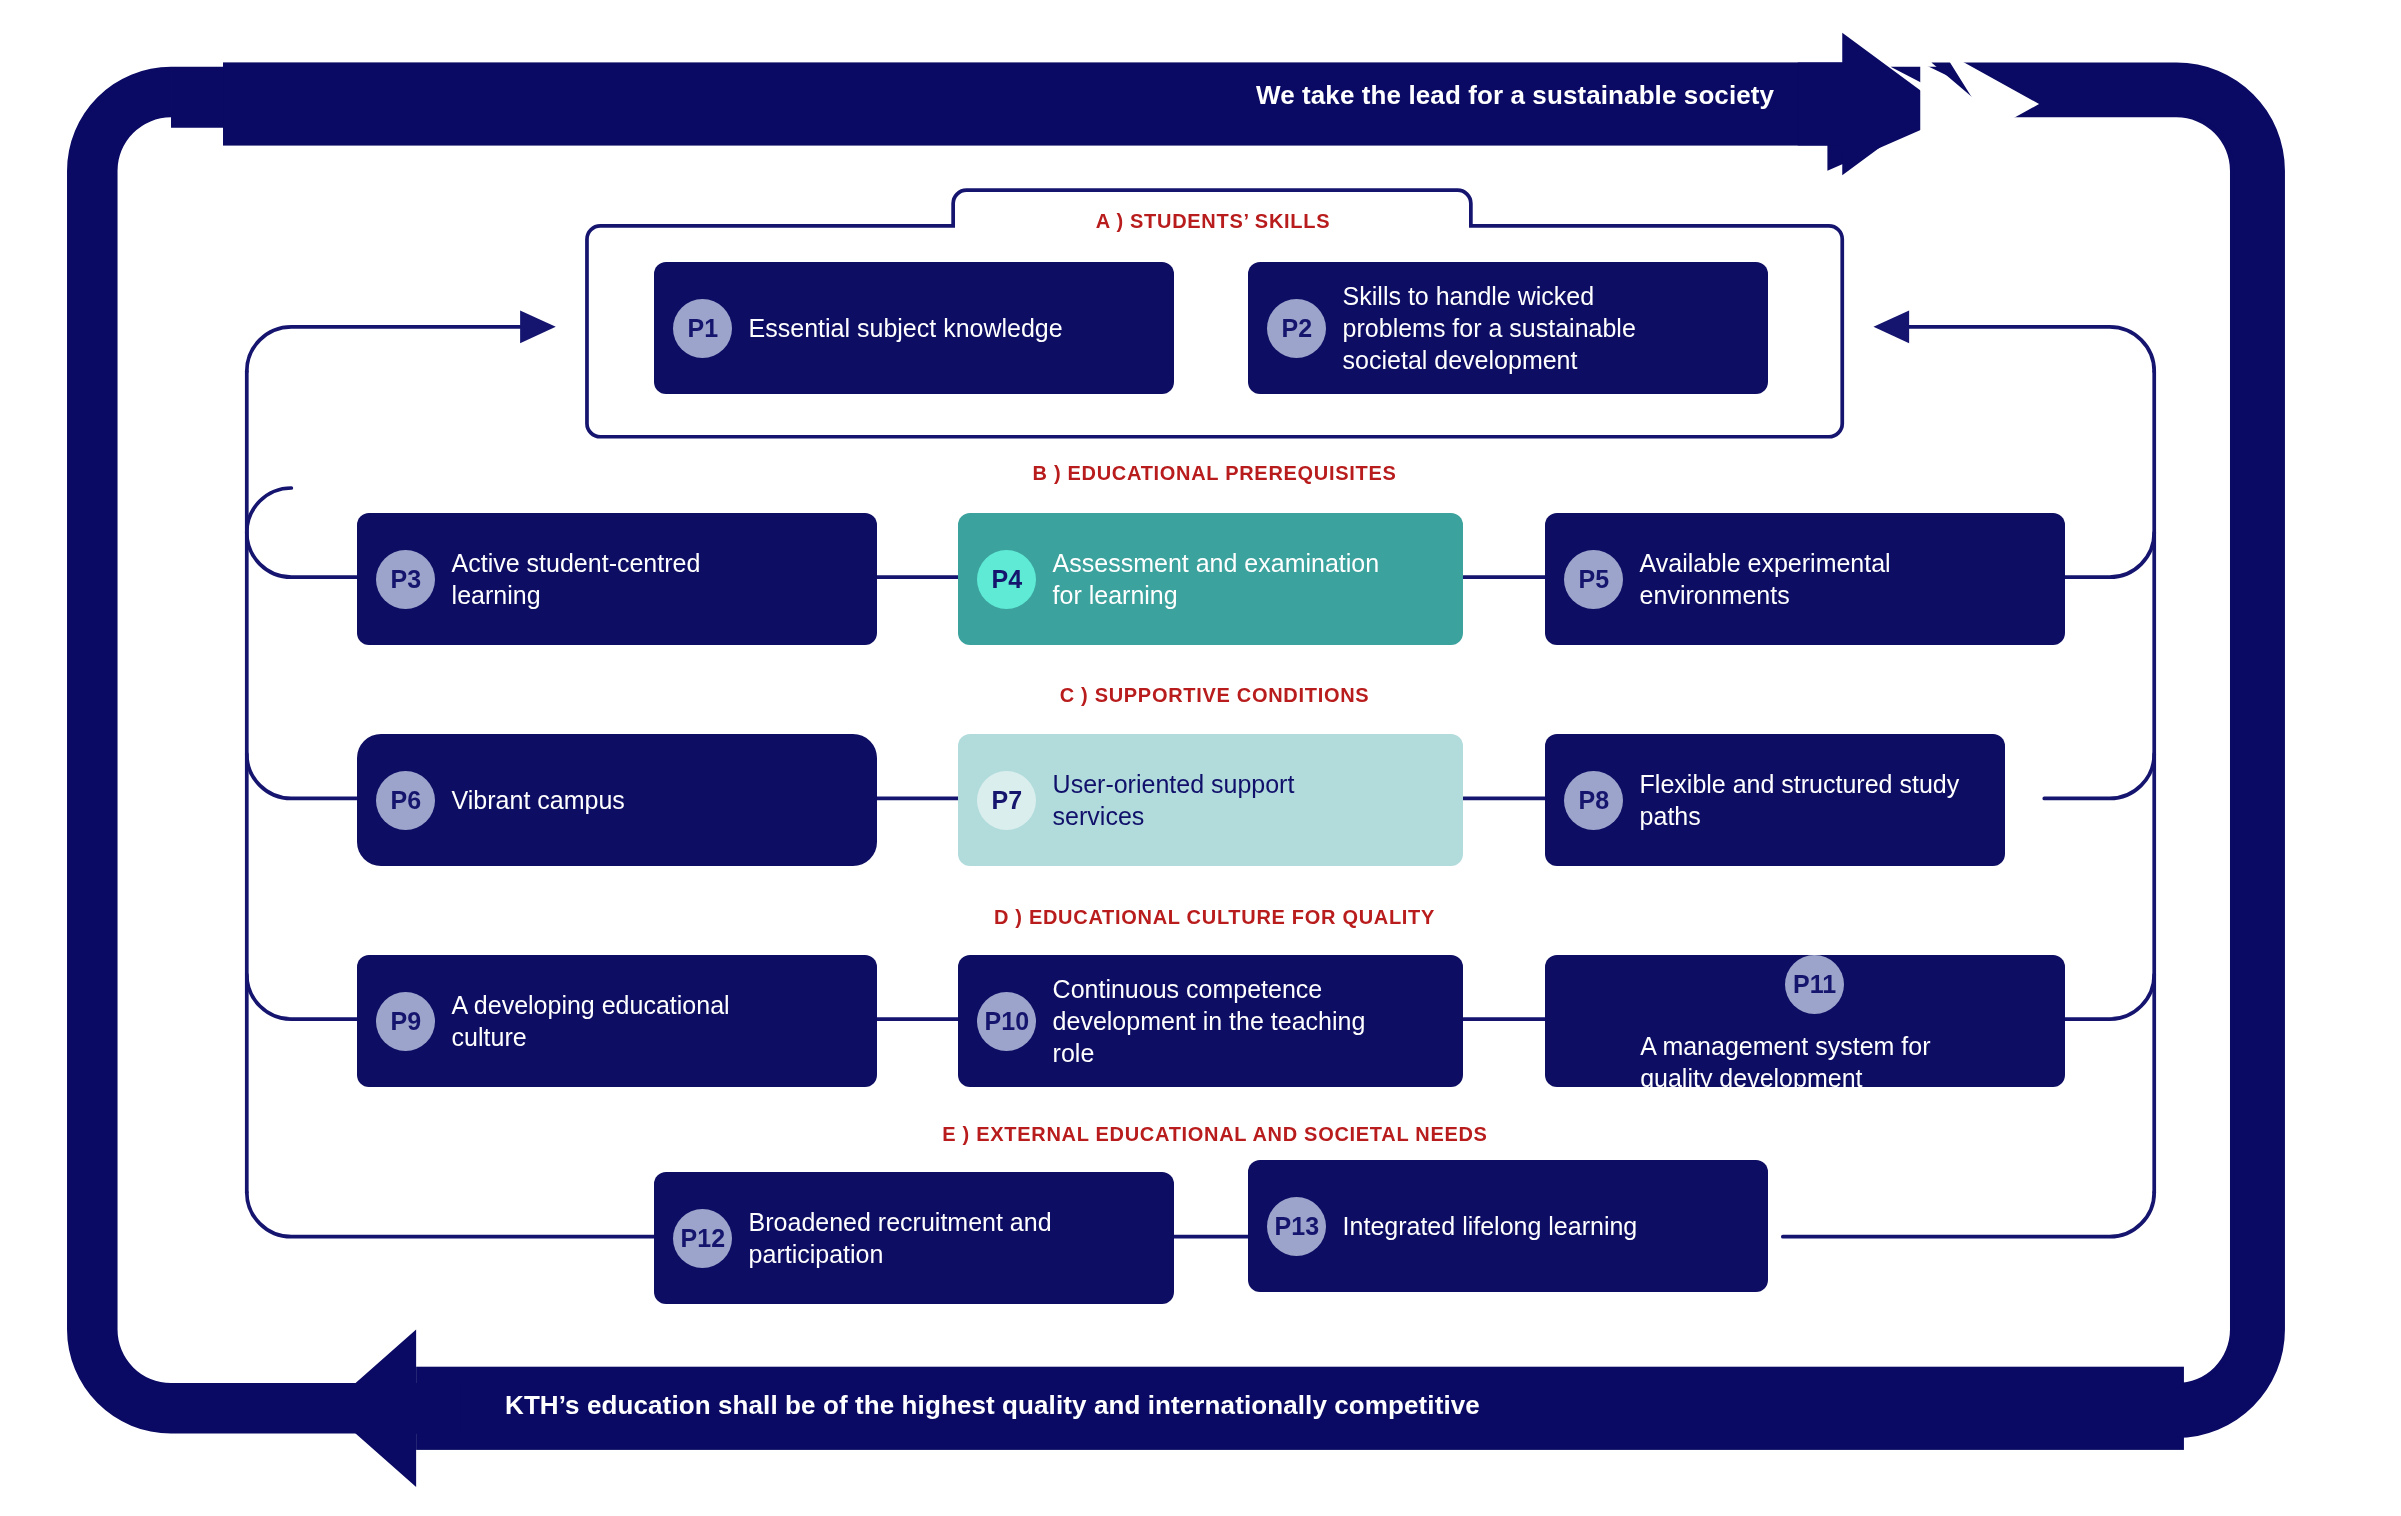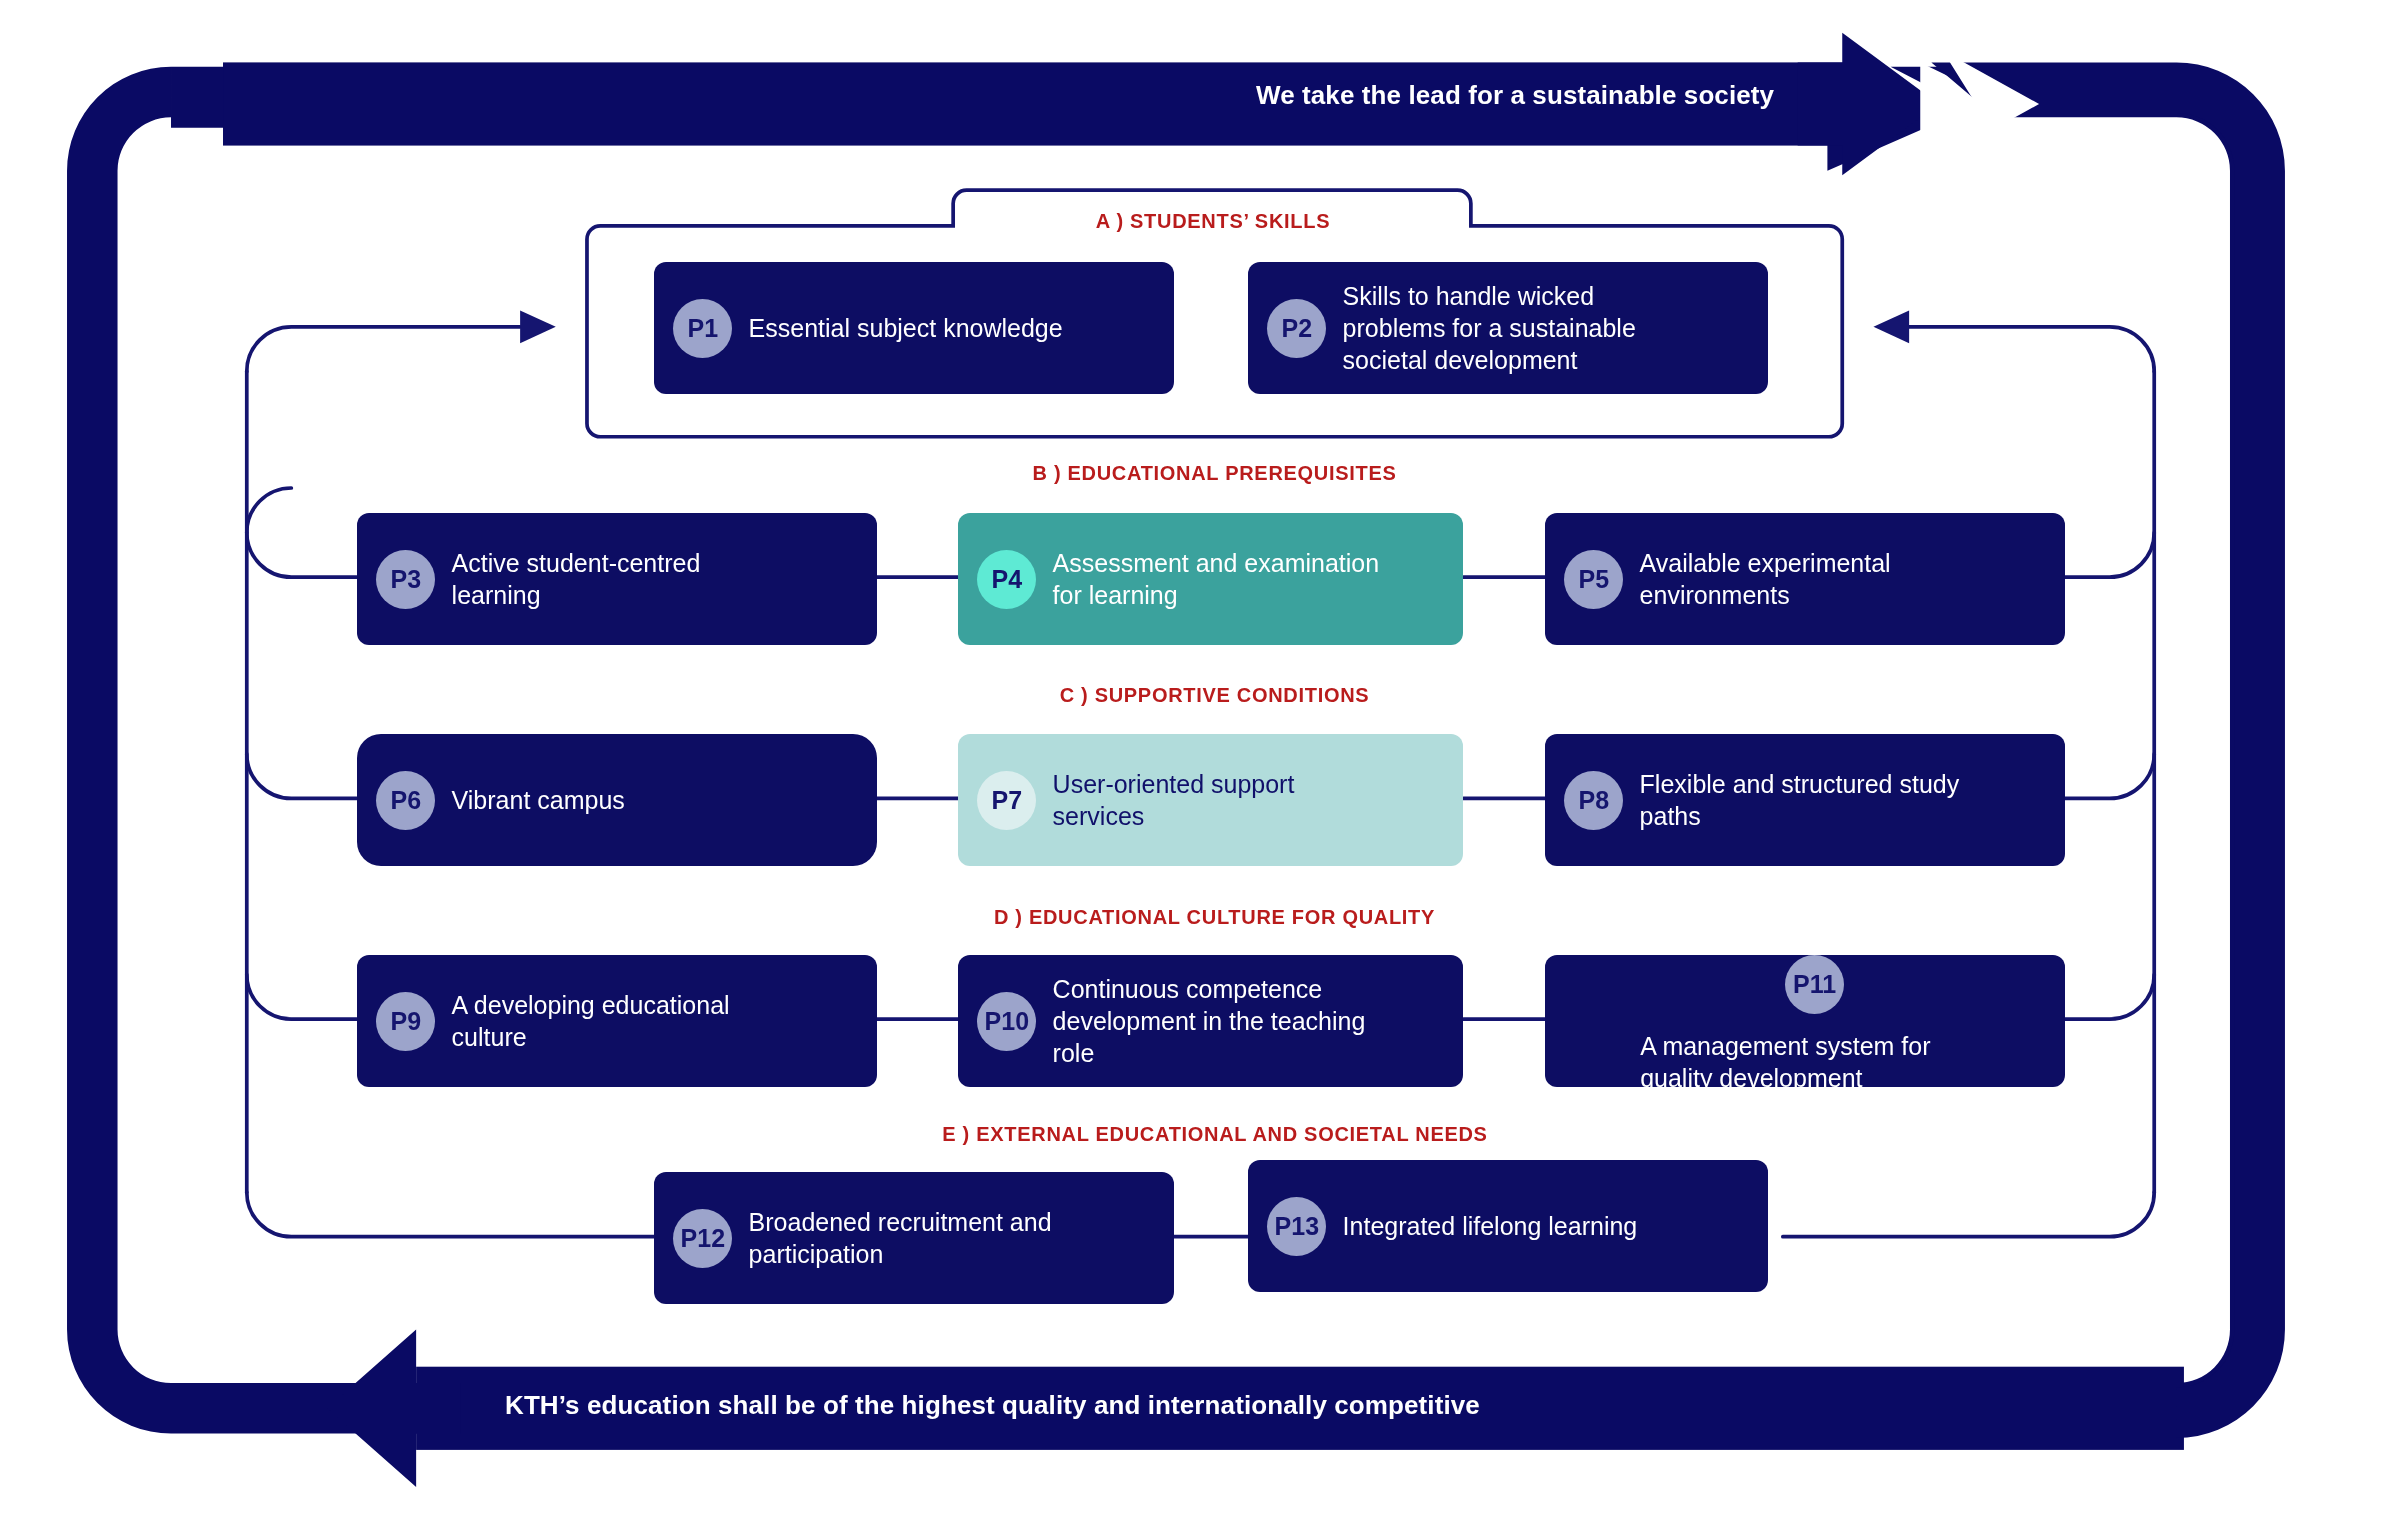--- a/index.html
+++ b/index.html
@@ -258,21 +258,21 @@
   <div class="card navy" style="left:357px; top:734px; width:520px; height:132px;border-radius:24px;">
     <div class="badge">P6</div>
     <div class="card-text" style="max-width:349px;">Vibrant campus</div>
   </div>
 
   <div class="card lightteal" style="left:958px; top:734px; width:505px; height:132px;">
     <div class="badge">P7</div>
     <div class="card-text" style="max-width:267px;">User-oriented support services</div>
   </div>
 
-  <div class="card navy" style="left:1545px; top:734px; width:520px; height:132px;">
+  <div class="card navy" style="left:1545px; top:734px; width:460px; height:132px;">
     <div class="badge">P8</div>
     <div class="card-text" style="max-width:349px;">Flexible and structured study paths</div>
   </div>
 
   <div class="card navy" style="left:357px; top:955px; width:520px; height:132px;">
     <div class="badge">P9</div>
     <div class="card-text" style="max-width:349px;">A developing educational culture</div>
   </div>
 
   <div class="card navy" style="left:958px; top:955px; width:505px; height:132px;">

